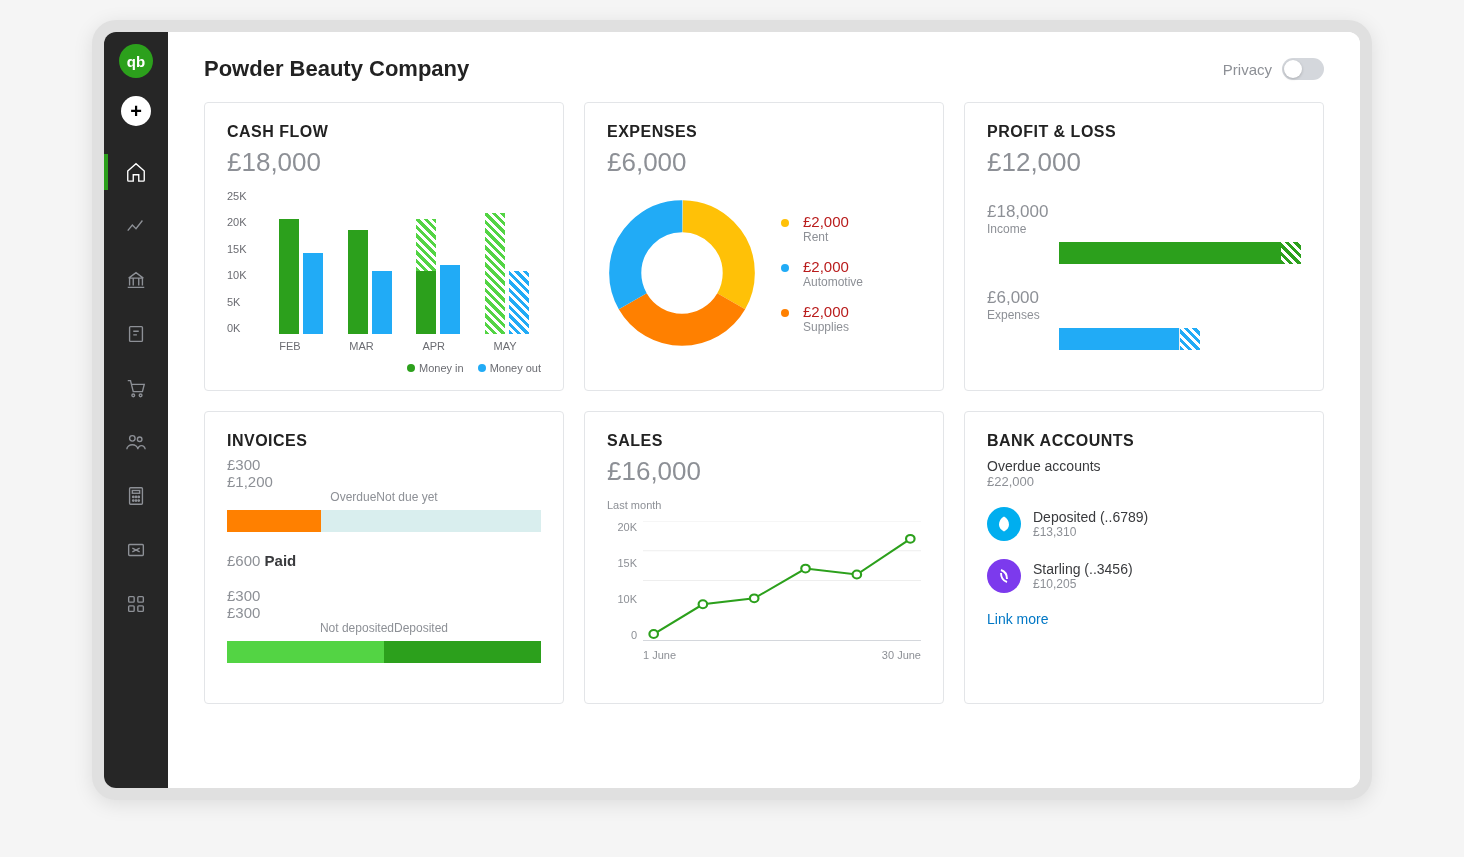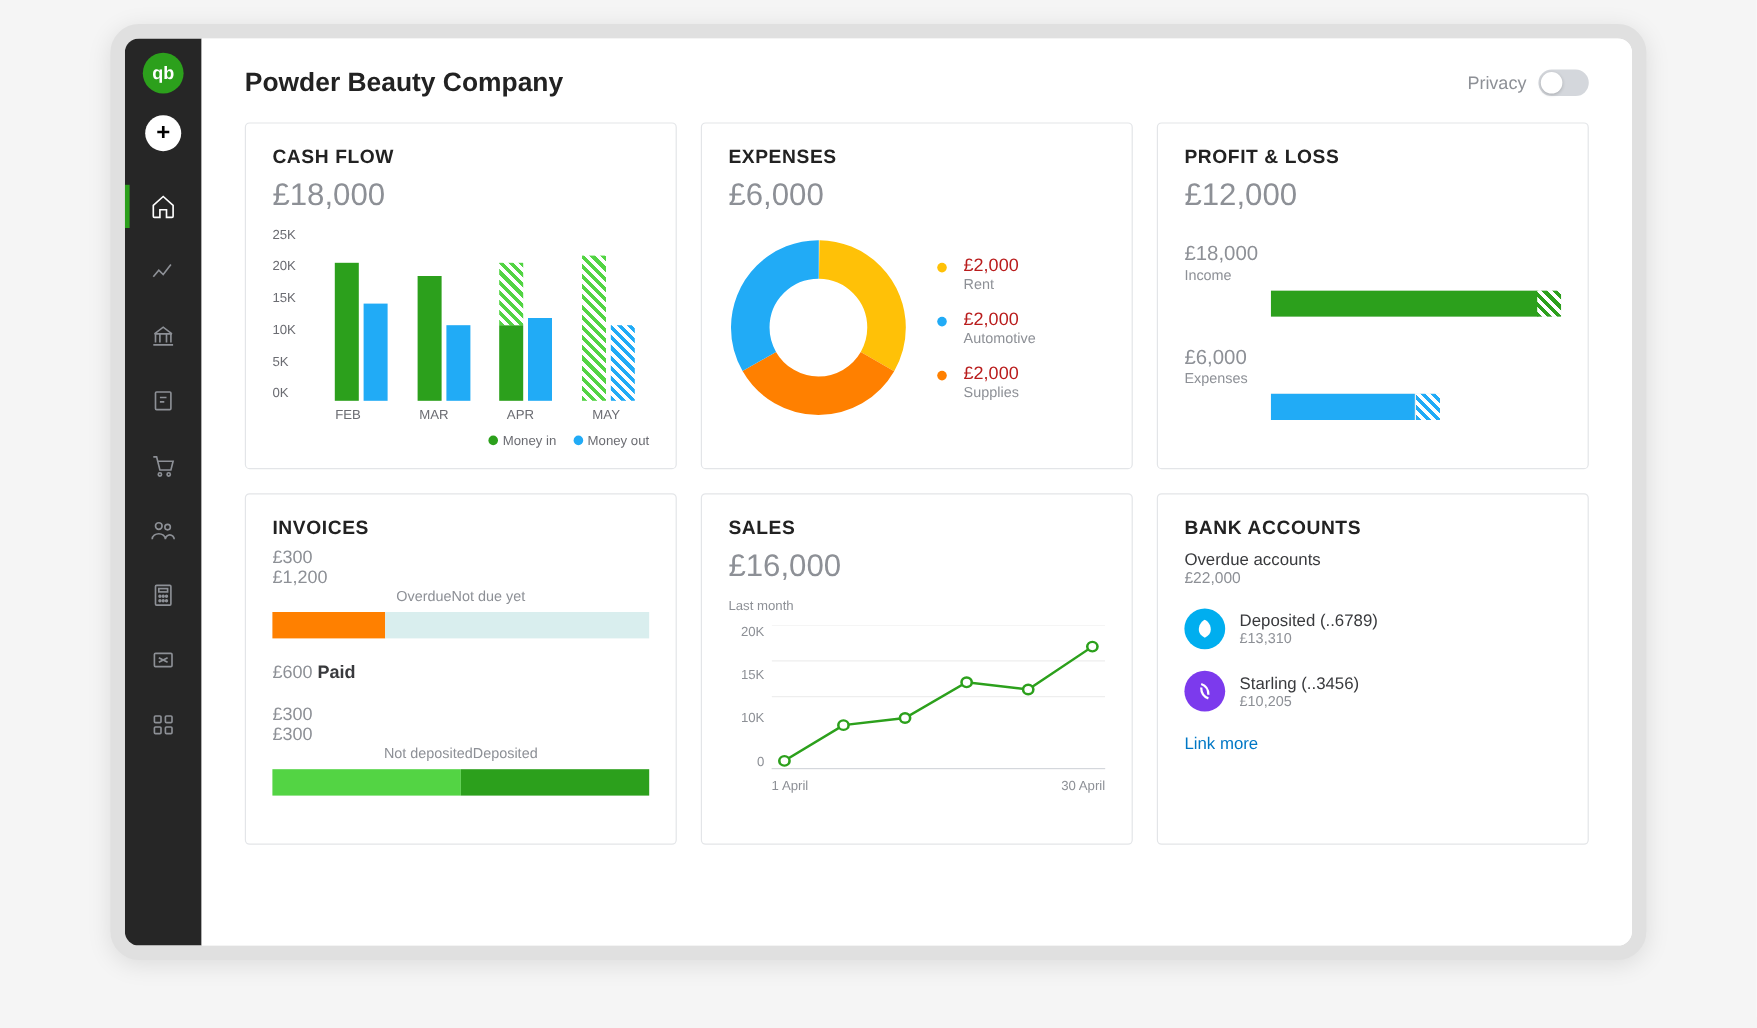--- a/index.html
+++ b/index.html
@@ -302,22 +302,22 @@
               <polyline points="10,114 56,84 104,78 152,48 200,54 250,18" fill="none" stroke="#2ca01c" stroke-width="2"></polyline>
               <circle cx="10" cy="114" r="4" fill="#fff" stroke="#2ca01c" stroke-width="2"></circle>
                 <circle cx="56" cy="84" r="4" fill="#fff" stroke="#2ca01c" stroke-width="2"></circle>
                 <circle cx="104" cy="78" r="4" fill="#fff" stroke="#2ca01c" stroke-width="2"></circle>
                 <circle cx="152" cy="48" r="4" fill="#fff" stroke="#2ca01c" stroke-width="2"></circle>
                 <circle cx="200" cy="54" r="4" fill="#fff" stroke="#2ca01c" stroke-width="2"></circle>
                 <circle cx="250" cy="18" r="4" fill="#fff" stroke="#2ca01c" stroke-width="2"></circle>
             </svg>
           </div>
           <div class="sales-x">
-              <span>1 April</span>
-              <span>30 April</span>
+              <span>1 June</span>
+              <span>30 June</span>
             </div>
         </div>
       </div>
 
       <div class="card">
         <div class="card-title">BANK ACCOUNTS</div>
         <div class="bank-sub">Overdue accounts</div>
         <div class="bank-amt">£22,000</div>
         <div class="bank-row">
           <div class="bank-logo" style="background:#00aeef">

